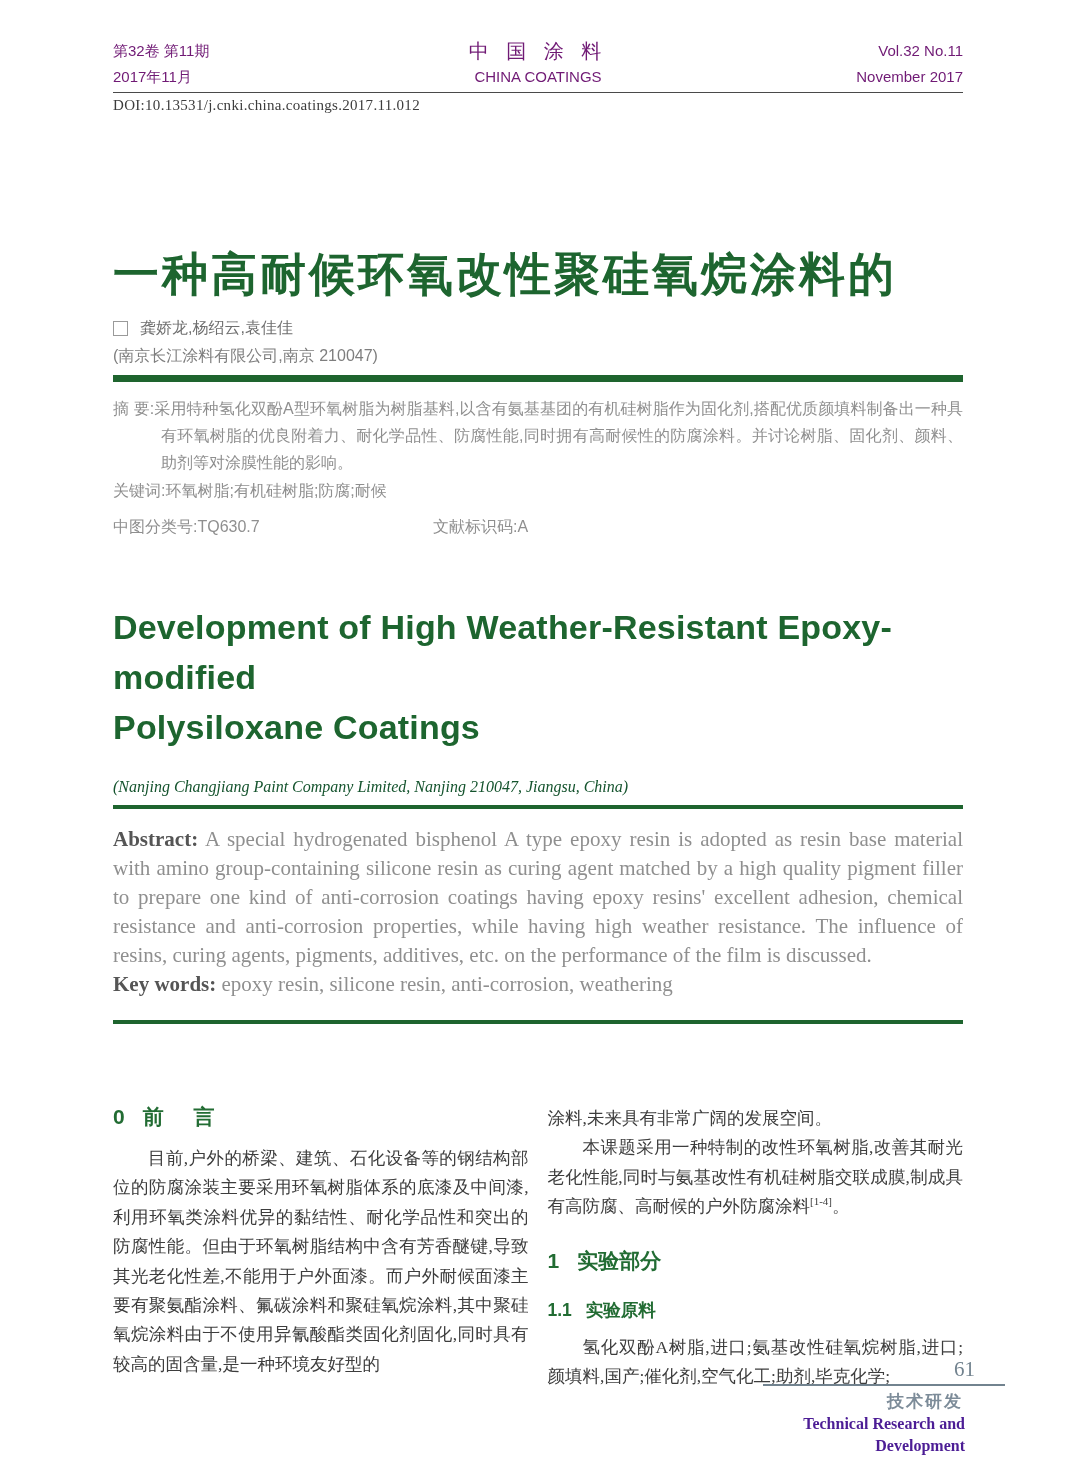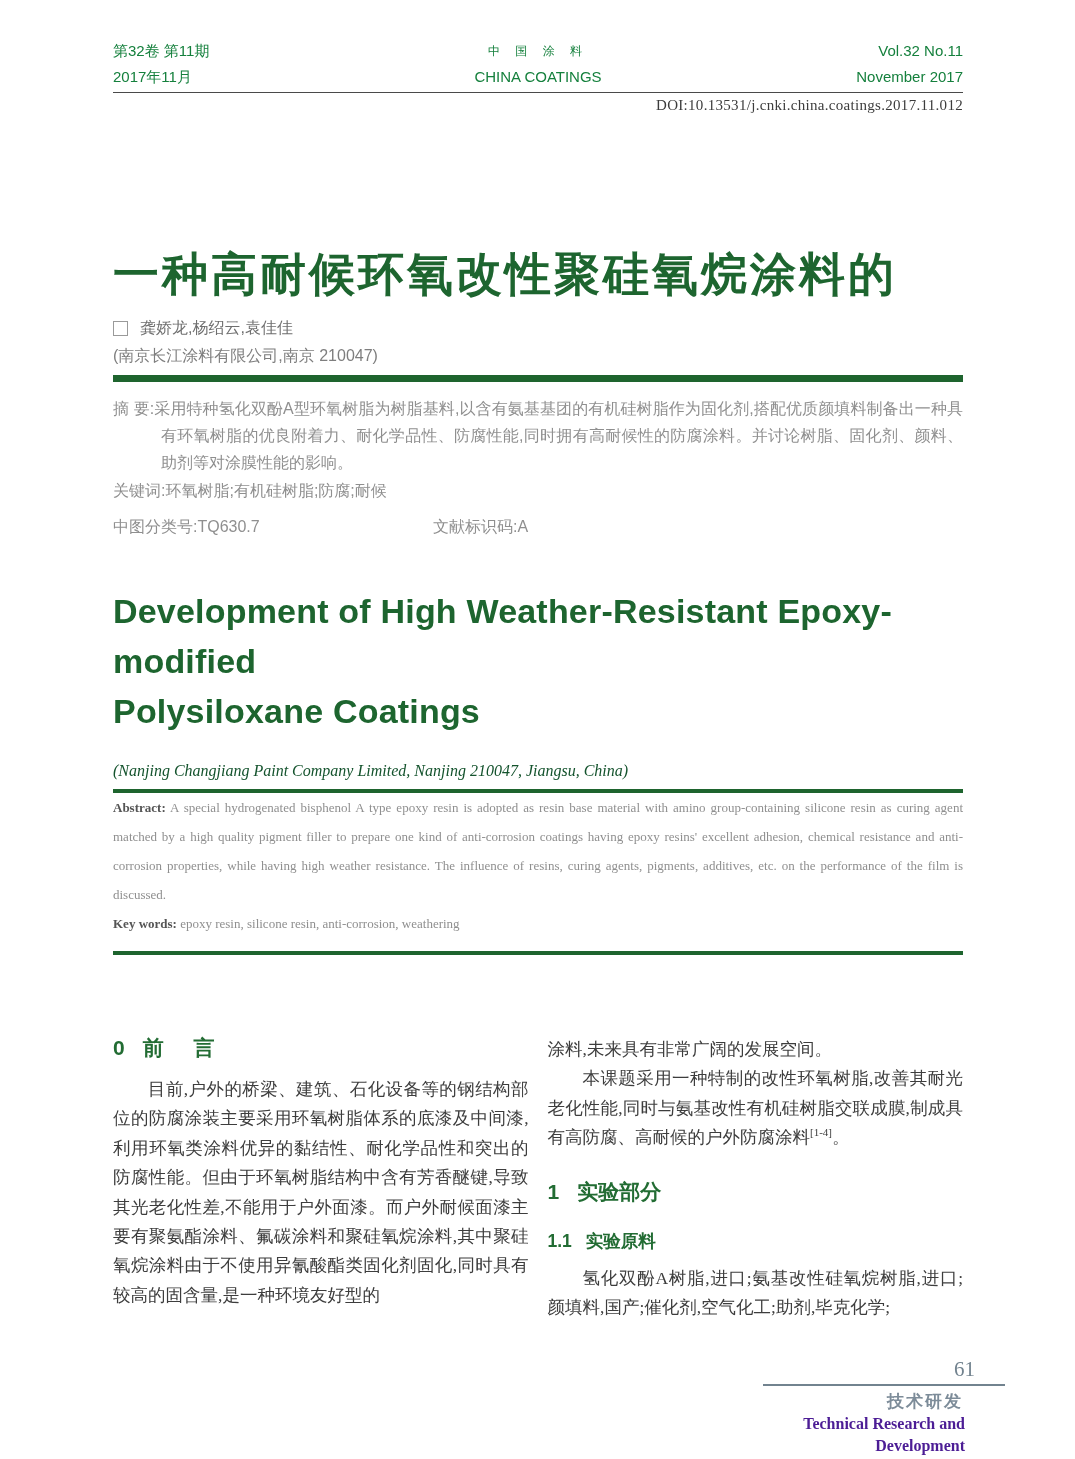--- a/index.html
+++ b/index.html
@@ -1,28 +1,28 @@
 <!DOCTYPE html>
 <html lang="zh"><head>
 <meta charset="utf-8">
 <style>
   html,body{margin:0;padding:0;background:#e9e9e9;}
   .page{position:relative;width:1075px;height:1459px;background:#ffffff;overflow:hidden;
         font-family:"Liberation Serif","DejaVu Serif",serif;}
   .content{position:absolute;left:113px;top:0;width:850px;}
 
   
-  .jheader{display:flex;margin-top:38px;color:#15803d;font-size:15px;line-height:26px;
+  .jheader{display:flex;margin-top:38px;color:#701a75;font-size:15px;line-height:26px;
            font-family:"Liberation Sans","DejaVu Sans",sans-serif;}
   .jh-left{width:230px;text-align:left;}
   .jh-center{flex:1;text-align:center;}
   .jh-right{width:230px;text-align:right;}
-  .jh-cn{letter-spacing:6px;font-size:12px;}
+  .jh-cn{letter-spacing:6px;font-size:20px;}
   .header-rule{border:none;border-top:1.5px solid #4a4a4a;margin:2px 0 0 0;}
-  .doi{margin-top:4px;font-size:15px;color:#3c3c3c;letter-spacing:0.3px;text-align:right;}
+  .doi{margin-top:4px;font-size:15px;color:#3c3c3c;letter-spacing:0.3px;}
 
   
   .cn-title{margin-top:128px;color:#1d652f;font-weight:bold;font-size:46px;line-height:64px;
             letter-spacing:3px;font-family:"Liberation Sans","DejaVu Sans",sans-serif;}
   .author-row{margin-top:12px;display:flex;align-items:center;color:#6f6f6f;font-size:16px;
               font-family:"Liberation Sans","DejaVu Sans",sans-serif;}
   .sq{display:inline-block;width:13px;height:13px;border:1.5px solid #9a9a9a;margin-right:12px;}
   .affil-cn{margin-top:7px;color:#7e7e7e;font-size:16px;
             font-family:"Liberation Sans","DejaVu Sans",sans-serif;}
   .green-bar{height:7px;background:#1e642e;margin-top:8px;}
@@ -31,27 +31,27 @@
   .cn-abstract{margin-top:13px;color:#8f8f8f;font-size:16px;line-height:27px;
                font-family:"Liberation Sans","DejaVu Sans",sans-serif;}
   .cn-abs-p{margin:0;padding-left:48px;text-indent:-48px;text-align:justify;}
   .cn-kw{margin:1px 0 0 0;}
   .meta-row{display:flex;margin-top:9px;}
   .meta-left{width:320px;}
   .meta-mid{flex:1;text-align:left;}
   .meta-right{text-align:right;white-space:nowrap;}
 
   
-  .en-title{margin-top:46px;color:#1d652f;font-weight:bold;font-size:34px;line-height:50px;
+  .en-title{margin-top:62px;color:#1d652f;font-weight:bold;font-size:34px;line-height:50px;
             font-family:"Liberation Sans","DejaVu Sans",sans-serif;letter-spacing:0.2px;}
   .en-authors{margin-top:18px;color:#9a9a9a;font-size:17px;
               font-family:"Liberation Sans","DejaVu Sans",sans-serif;}
   .en-affil{margin-top:26px;color:#14532d;font-size:16px;font-style:italic;}
   .bar-thin{height:4px;background:#1e642e;margin-top:9px;}
-  .en-abstract{margin-top:0;color:#8f8f8f;font-size:13px;line-height:29px;text-align:justify;}
+  .en-abstract{margin-top:16px;color:#8f8f8f;font-size:21px;line-height:29px;text-align:justify;}
   .en-abstract b, .en-kw b{color:#555555;}
   .bar-thin2{height:4px;background:#1e642e;margin-top:7px;}
 
   
   .columns{display:flex;margin-top:80px;gap:19px;color:#3d3d3d;}
   .col{width:415.5px;font-size:17.5px;line-height:29.4px;text-align:justify;}
   .sec-h{color:#226c33;font-size:21px;font-weight:bold;margin:0 0 14px 0;line-height:26px;
          font-family:"Liberation Sans","DejaVu Sans",sans-serif;}
   .sec-num{margin-right:18px;}
   .sp2{letter-spacing:12px;}

